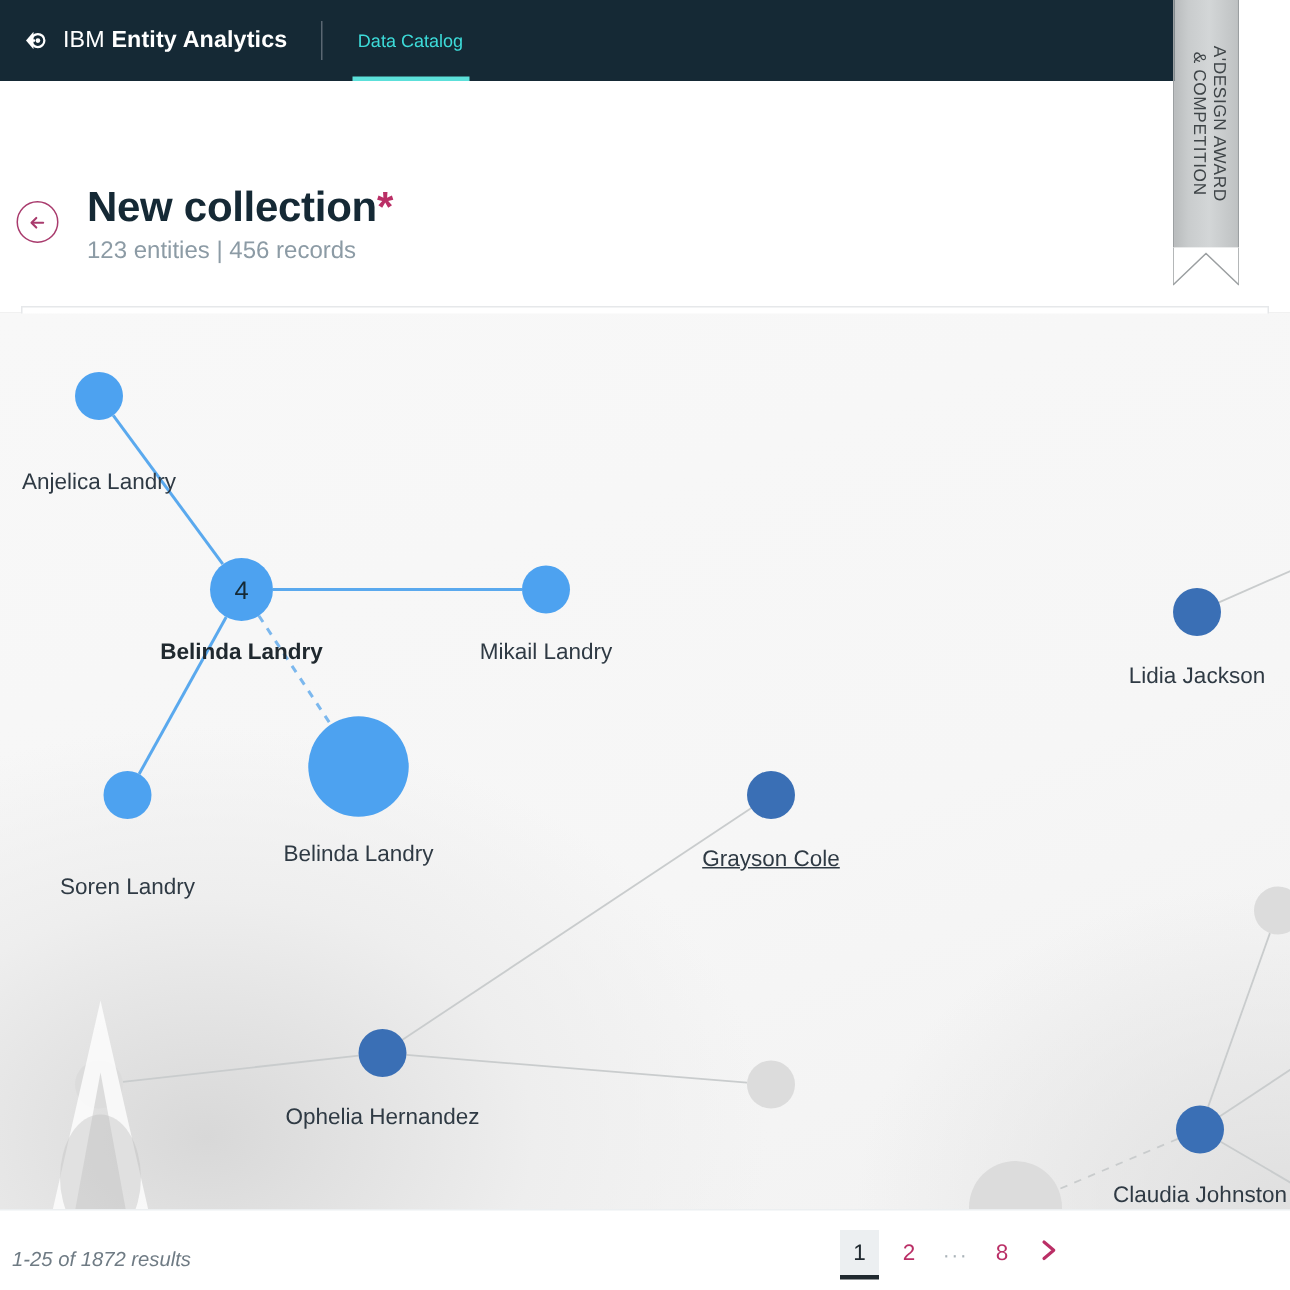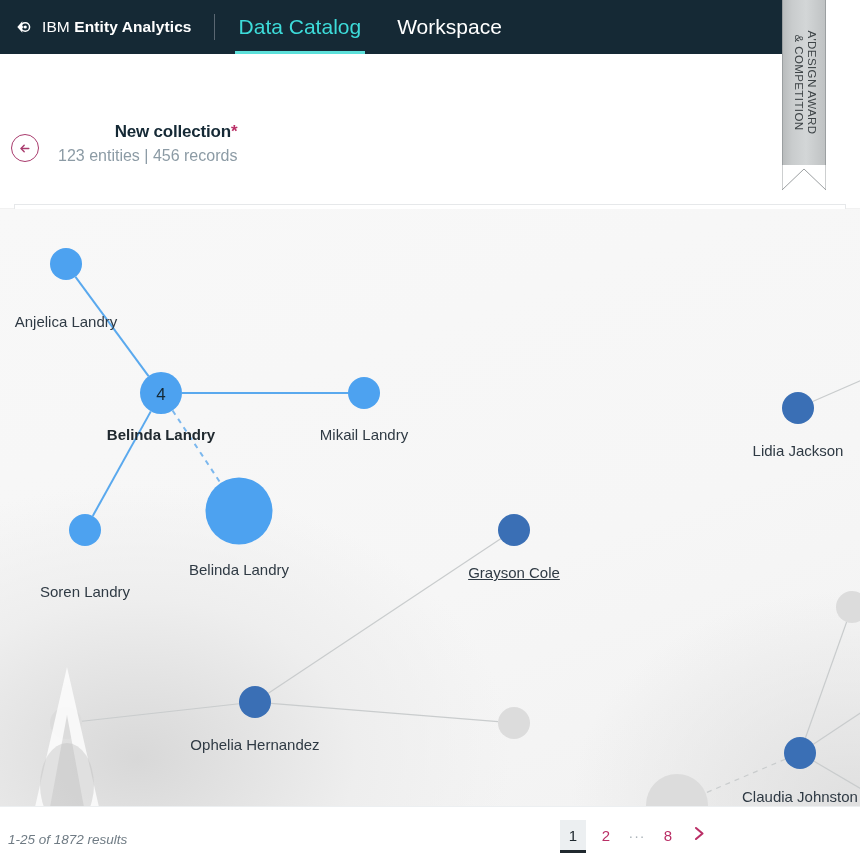--- a/index.html
+++ b/index.html
@@ -23,21 +23,21 @@
     color:#ffffff; font-size:15.5px; letter-spacing:.1px;
     white-space:nowrap;
   }
   #brandtext .lite { font-weight:400; }
   #brandtext .bold { font-weight:700; }
   #navdiv {
     width:1px; height:26px; background:#5a6772;
     margin:0 20px 0 22px;
   }
   .navtab {
-    color:#ffffff; font-size:21px;
+    color:#ffffff; font-size:12px;
     padding:0 4px; height:54px; line-height:54px;
     position:relative; margin-right:28px;
     white-space:nowrap; cursor:pointer;
   }
   .navtab.active { color:#3ddbd9; }
   .navtab.active::after {
     content:""; position:absolute; left:0; right:0; bottom:0;
     height:3px; background:#5ce0da;
   }
 
@@ -48,22 +48,22 @@
   }
   #backbtn {
     position:absolute; left:11px; top:80px;
     width:28px; height:28px; border-radius:50%;
     border:1.6px solid #a93b6d; cursor:pointer;
     display:flex; align-items:center; justify-content:center;
   }
   #backbtn svg { display:block; }
   #titleblock { position:absolute; left:58px; top:68px; }
   #pagetitle {
-    font-size:17px; font-weight:700; color:#152935;
-    letter-spacing:-.2px; white-space:nowrap;text-align:right;
+    font-size:28px; font-weight:700; color:#152935;
+    letter-spacing:-.2px; white-space:nowrap;
   }
   #pagetitle .star { color:#ba2f66; font-weight:700; }
   #pagesub {
     font-size:16px; color:#8c9ba5; margin-top:5px;
     white-space:nowrap;
   }
 
   
   #searchbar {
     position:absolute; left:14px; top:150px;
@@ -181,21 +181,20 @@
 <div id="topnav">
   <svg id="brandlogo" viewBox="0 0 24 24">
     <path d="M4 12 L10 5 L10 19 Z" fill="#ffffff"></path>
     <circle cx="13.5" cy="12" r="5.2" fill="none" stroke="#ffffff" stroke-width="1.8"></circle>
     <circle cx="13.5" cy="12" r="1.9" fill="#ffffff"></circle>
     <rect x="9.2" y="11.1" width="2" height="1.9" fill="#ffffff"></rect>
   </svg>
   <div id="brandtext"><span class="lite">IBM </span><span class="bold">Entity Analytics</span></div>
   <div id="navdiv"></div>
   <div class="navtab active">Data Catalog</div>
-  <div class="navtab">Workspace</div>
 </div>
 
 <div id="header">
   <div id="backbtn">
     <svg width="15" height="15" viewBox="0 0 16 16">
       <path d="M11.5 8 H3.6" stroke="#a93b6d" stroke-width="1.5" fill="none" stroke-linecap="round"></path>
       <path d="M6.6 4.6 L3.2 8 L6.6 11.4" stroke="#a93b6d" stroke-width="1.5" fill="none" stroke-linecap="round" stroke-linejoin="round"></path>
     </svg>
   </div>
   <div id="titleblock">

